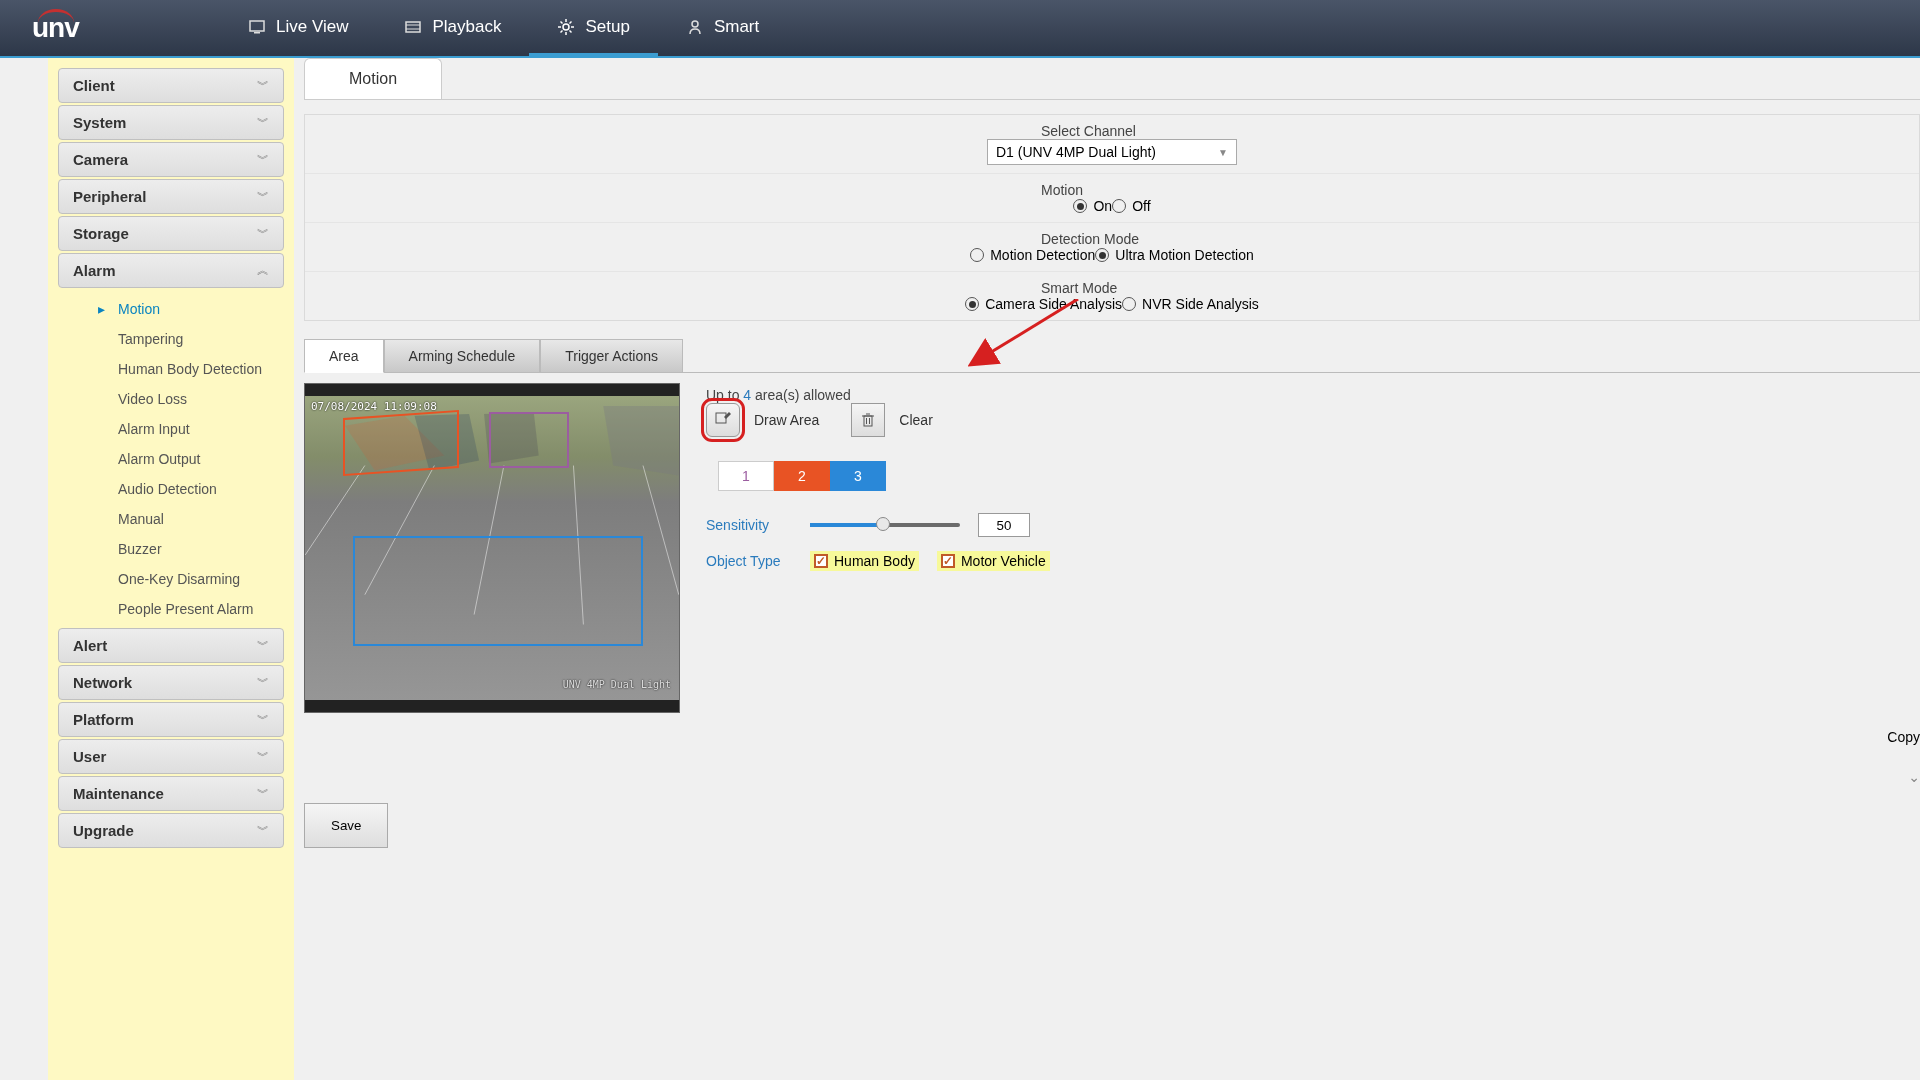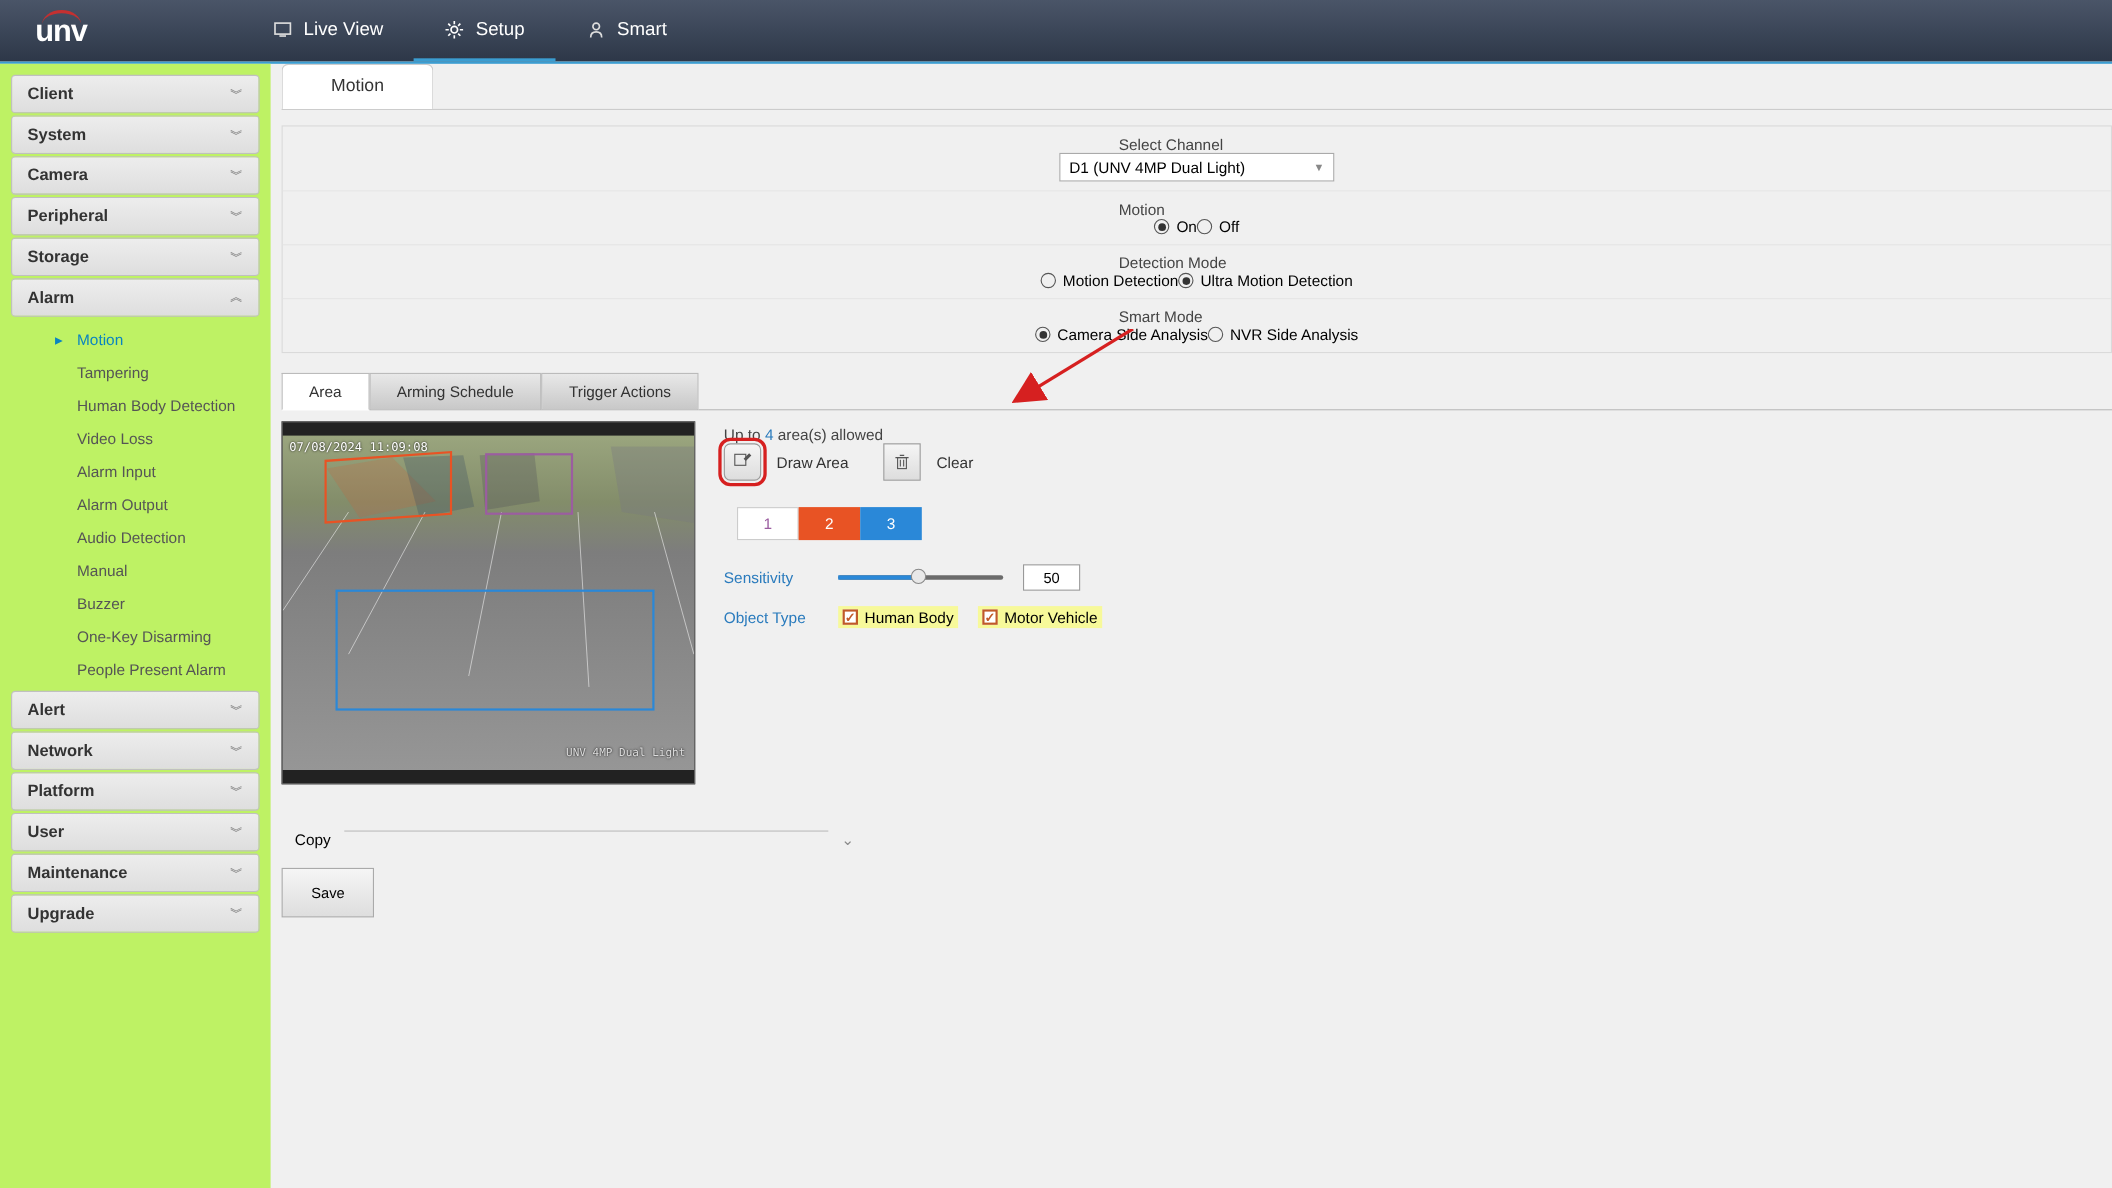--- a/index.html
+++ b/index.html
@@ -8,21 +8,21 @@
 .header { background: linear-gradient(#4a5568, #2d3748); height: 58px; display: flex; align-items: center; border-bottom: 2px solid #3b9dd1; }
 .logo { width: 120px; height: 58px; display: flex; align-items: center; padding-left: 32px; }
 .logo-text { color: #fff; font-size: 28px; font-weight: bold; letter-spacing: -1px; position: relative; }
 .logo-arc { position: absolute; top: -3px; left: 6px; width: 36px; height: 14px; border-top: 3px solid #c53030; border-radius: 50% 50% 0 0 / 100% 100% 0 0; }
 .nav { display: flex; margin-left: 100px; height: 100%; }
 .nav-item { display: flex; align-items: center; gap: 10px; padding: 0 28px; color: #fff; font-size: 17px; font-weight: 500; cursor: pointer; border-bottom: 3px solid transparent; }
 .nav-item.active { border-bottom-color: #3b9dd1; }
 .nav-icon { width: 18px; height: 18px; display: inline-flex; align-items: center; justify-content: center; }
 
 .container { display: flex; height: calc(100vh - 58px); }
-.sidebar { width: 246px; background: #bef264; padding: 10px 10px 0 10px; overflow-y: auto; }
+.sidebar { width: 246px; background: #fef9c3; padding: 10px 10px 0 10px; overflow-y: auto; margin-left: 48px; }
 .side-group { background: linear-gradient(#ededed, #dedede); border: 1px solid #c0c0c0; border-radius: 4px; padding: 8px 14px; margin-bottom: 2px; display: flex; justify-content: space-between; align-items: center; cursor: pointer; }
 .side-group-title { font-weight: bold; color: #333; font-size: 15px; }
 .chevron { color: #888; font-size: 12px; }
 .side-sub { padding: 4px 0; }
 .side-sub-item { padding: 7px 0 7px 60px; color: #555; cursor: pointer; font-size: 14px; position: relative; }
 .side-sub-item.active { color: #0a84c1; font-weight: 500; }
 .side-sub-item.active::before { content: "▸"; position: absolute; left: 40px; color: #0a84c1; }
 
 .main { flex: 1; padding: 0 0 0 10px; overflow: auto; }
 .page-tab-bar { border-bottom: 1px solid #ccc; }
@@ -67,21 +67,21 @@
 .ctrl-row { display: flex; align-items: center; gap: 18px; margin-bottom: 14px; }
 .ctrl-label { color: #2a7bbd; width: 86px; }
 .slider { width: 150px; height: 4px; background: #6b6b6b; position: relative; border-radius: 2px; }
 .slider-fill { position: absolute; left: 0; top: 0; height: 100%; background: #2a88d8; }
 .slider-thumb { position: absolute; top: -6px; width: 14px; height: 14px; background: #e8e8e8; border: 1px solid #888; border-radius: 50%; }
 .num-input { width: 52px; height: 24px; border: 1px solid #999; text-align: center; }
 .highlight-yellow { background: #f7f99a; padding: 2px 4px; display: inline-flex; align-items: center; gap: 6px; }
 .checkbox { width: 14px; height: 14px; border: 2px solid #c05a28; display: inline-flex; align-items: center; justify-content: center; background: #fff; }
 .checkbox.checked::after { content: "✓"; color: #c05a28; font-size: 12px; font-weight: bold; line-height: 1; }
 
-.copy-row { display: flex; align-items: flex-start; gap: 12px; margin: 42px 0 14px 12px; }
+.copy-row { display: flex; align-items: flex-end; gap: 12px; margin: 16px 0 14px 12px; flex-direction: column; }
 .copy-line { flex: 1; height: 1px; background: #bbb; max-width: 440px; }
 .save-btn { display: inline-block; padding: 14px 26px; background: linear-gradient(#f5f5f5, #dedede); border: 1px solid #aaa; margin: 4px 0 0 0; cursor: pointer; }
 </style>
 </head>
 <body>
 
 <div class="header">
   <div class="logo">
     <span class="logo-text">
       <span class="logo-arc"></span>
@@ -90,20 +90,30 @@
   </div>
   <div class="nav">
     <div class="nav-item">
       <span class="nav-icon">
         <svg width="18" height="18" viewBox="0 0 18 18">
             <rect x="2" y="3" width="14" height="10" fill="none" stroke="#ddd" stroke-width="1.5"></rect>
             <rect x="6" y="14" width="6" height="1.5" fill="#ddd"></rect>
           </svg>
       </span>
       <span>Live View</span>
+    </div>
+    <div class="nav-item">
+      <span class="nav-icon">
+        <svg width="18" height="18" viewBox="0 0 18 18">
+            <rect x="2" y="4" width="14" height="10" fill="none" stroke="#ddd" stroke-width="1.5"></rect>
+            <line x1="2" y1="7" x2="16" y2="7" stroke="#ddd"></line>
+            <line x1="2" y1="11" x2="16" y2="11" stroke="#ddd"></line>
+          </svg>
+      </span>
+      <span>Playback</span>
     </div>
     <div class="nav-item active">
       <span class="nav-icon">
         <svg width="18" height="18" viewBox="0 0 18 18">
             <circle cx="9" cy="9" r="3" fill="none" stroke="#fff" stroke-width="1.5"></circle>
             <g stroke="#fff" stroke-width="1.5">
               <line x1="9" y1="1" x2="9" y2="4"></line>
               <line x1="9" y1="14" x2="9" y2="17"></line>
               <line x1="1" y1="9" x2="4" y2="9"></line>
               <line x1="14" y1="9" x2="17" y2="9"></line>

